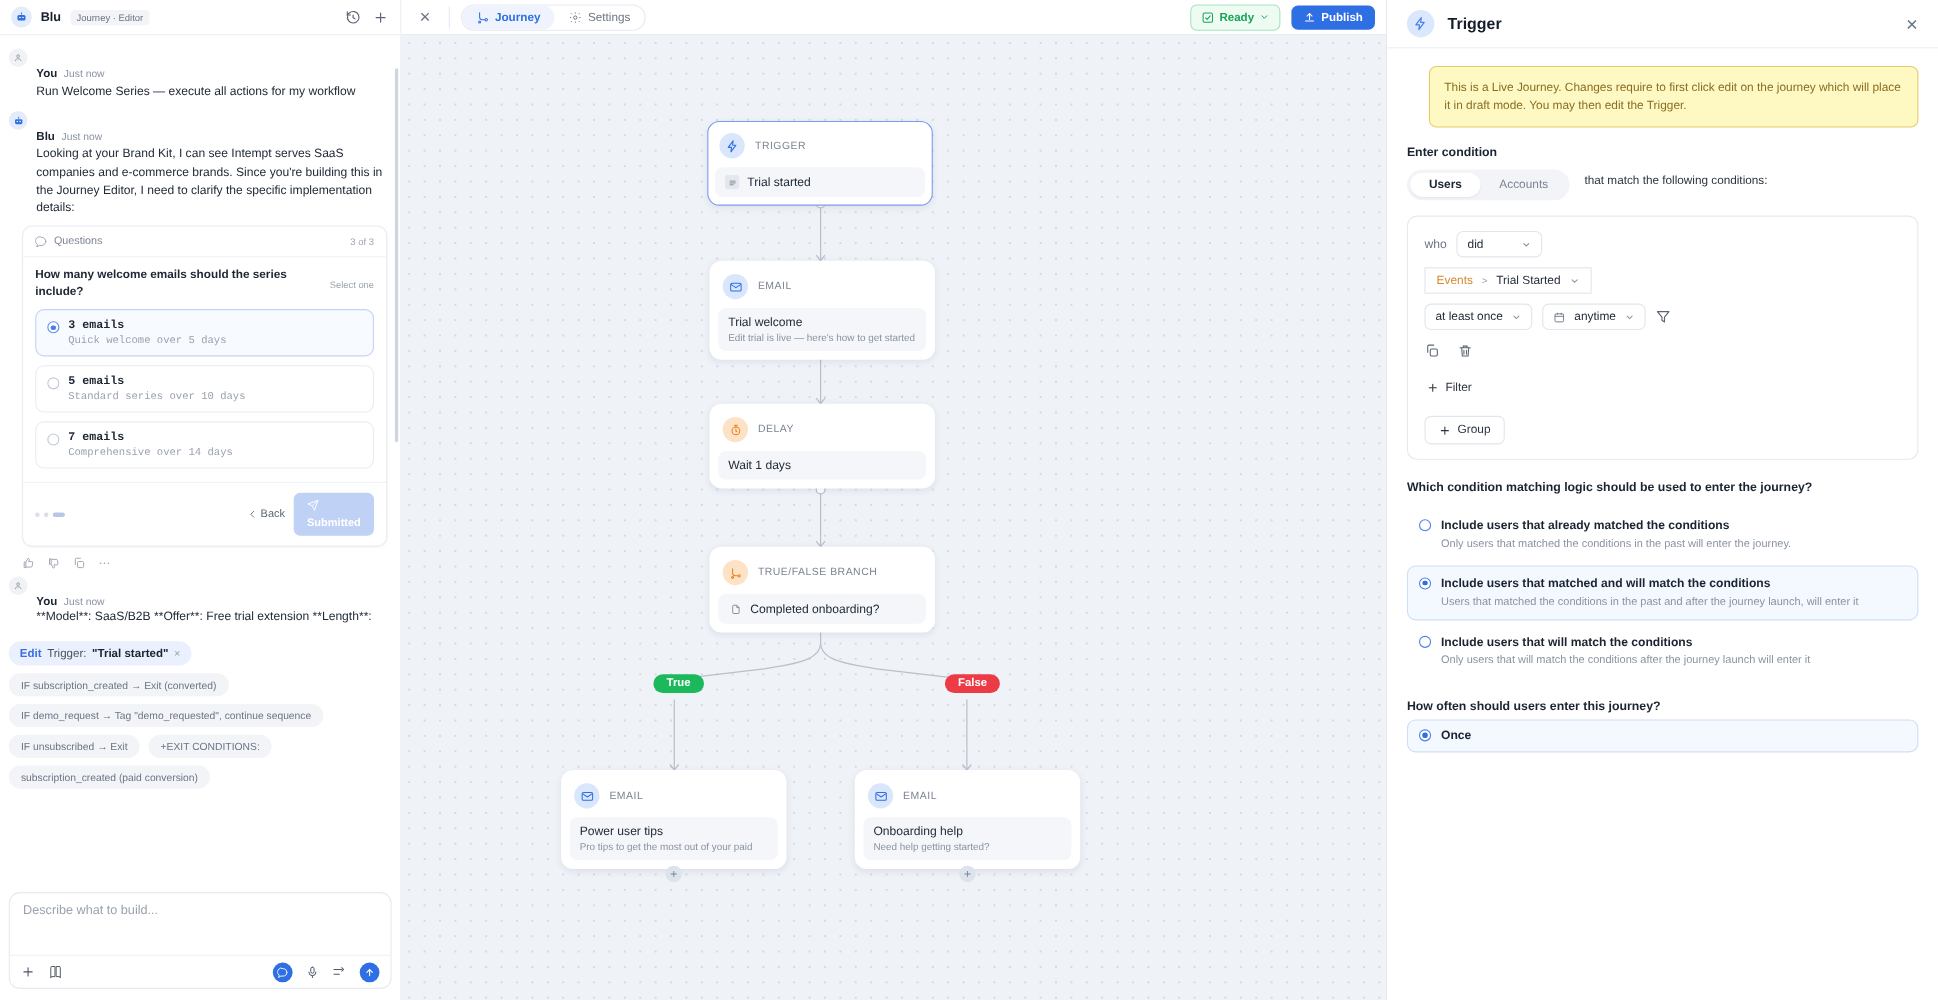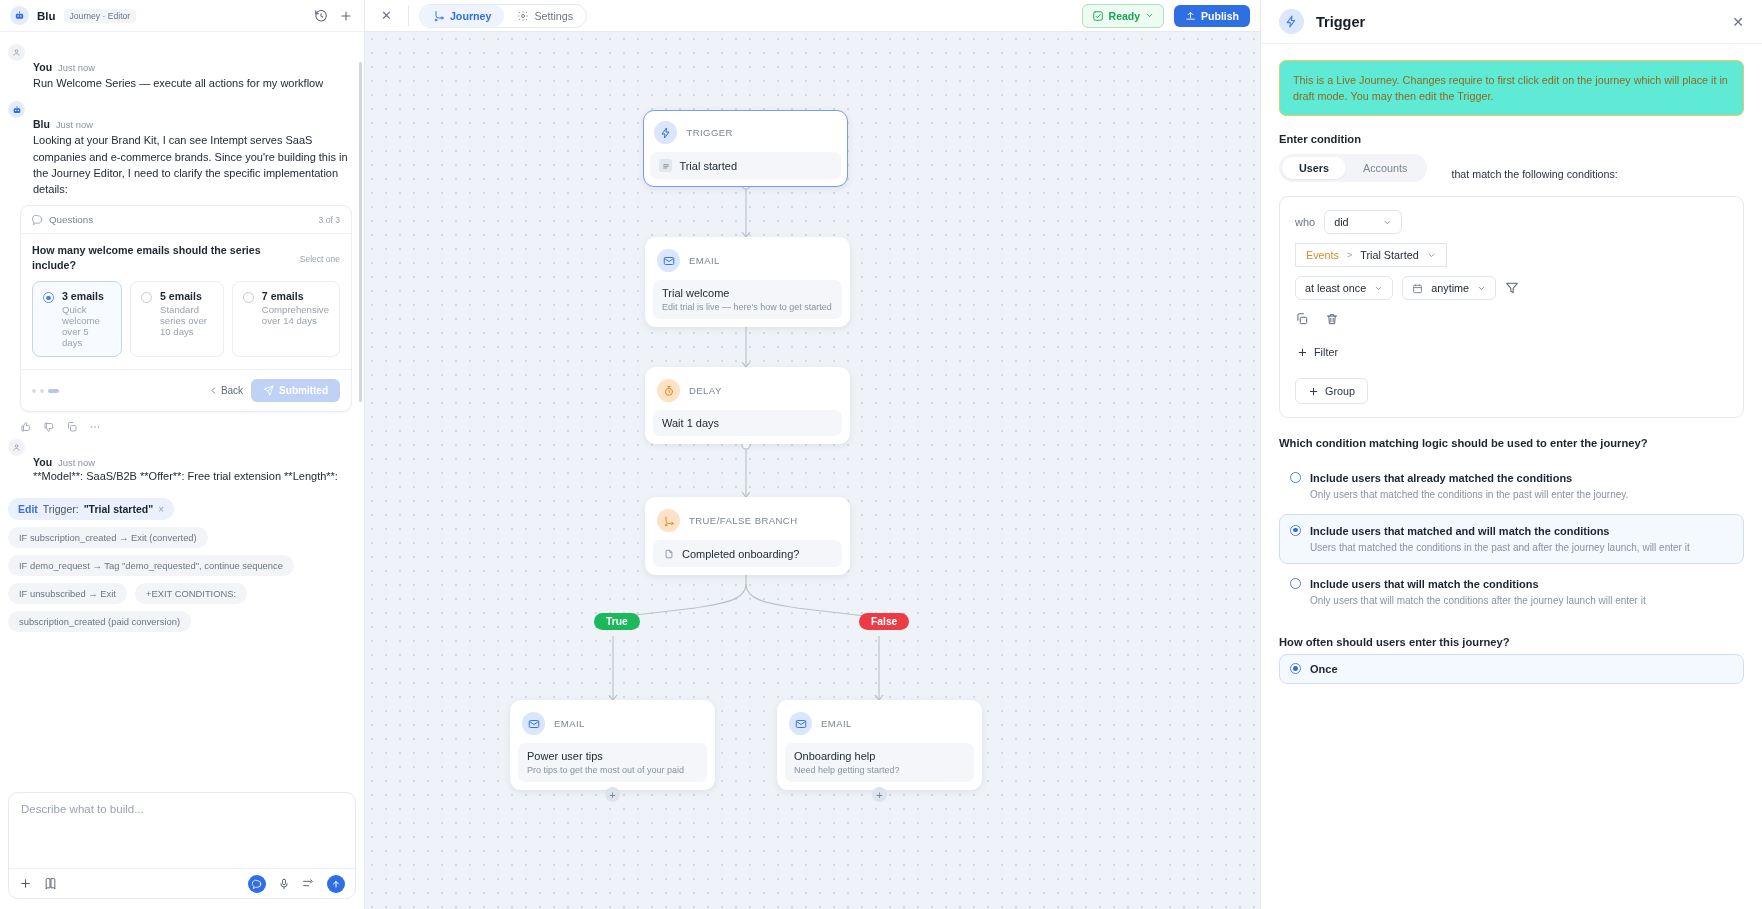--- a/index.html
+++ b/index.html
@@ -65,21 +65,21 @@
   .qcard-head {
     display: flex; align-items: center; gap: 6px;
     padding: 8px 11px; border-bottom: 1px solid #eef1f5;
     font-size: 9.8px; color: #7c8493;
   }
   .qcard-head .cnt { margin-left: auto; font-size: 8.6px; color: #9aa2b0; }
   .qcard-body { padding: 9px 11px 4px; }
   .qrow { display: flex; gap: 8px; align-items: center; }
   .qtext { font-size: 10.7px; font-weight: bold; color: #1d2633; line-height: 15px; flex: 1; }
   .qhint { font-size: 8.5px; color: #9aa2b0; white-space: nowrap; padding-top: 1px; }
-  .opts { margin-top: 8px; display: flex; flex-direction: row; gap: 8px; }
+  .opts { margin-top: 8px; display: flex; flex-direction: column; gap: 8px; font-family: Liberation Mono, monospace; }
   .opt {
     border: 1px solid #e9ecf2; border-radius: 8px;
     padding: 8px 10px; display: flex; gap: 8px; cursor: pointer;
     background: #fff;
   }
   .opt.sel { border-color: #c3d4f6; background: #f7faff; }
   .radio {
     width: 11px; height: 11px; border-radius: 50%;
     border: 1.3px solid #c3cad6; flex: 0 0 11px; margin-top: 2px;
     position: relative; background: #fff;
@@ -99,21 +99,21 @@
   .dot { width: 4px; height: 4px; border-radius: 50%; background: #d9dee7; }
   .dot.wide { width: 11px; border-radius: 3px; background: #b9c6e6; }
   .foot-sp { flex: 1; }
   .backbtn {
     display: flex; align-items: center; gap: 3px; font-size: 10px;
     color: #5d6775; cursor: pointer;
   }
   .submitted {
     display: flex; align-items: flex-start; gap: 5px;
     background: #bfd1f5; color: #fff; font-size: 10px; font-weight: bold;
-    border-radius: 6px; padding: 6px 12px; cursor: pointer;
+    border-radius: 6px; padding: 6px 12px; cursor: pointer; flex-direction: column;
   }
   .react { display: flex; gap: 11px; padding: 9px 0 4px 20px; color: #9aa2b0; }
   .react > span { cursor: pointer; display:flex; }
 
   .msg-clip { font-size: 11px; line-height: 16px; color: #222b38; white-space: nowrap; overflow: hidden; }
 
   
   .chips { padding: 6px 10px 0 8px; display: flex; flex-direction: column; gap: 7px; align-items: flex-start; }
   .chip-edit {
     display: inline-flex; align-items: center; gap: 5px;
@@ -128,21 +128,21 @@
     background: #f2f4f8; border-radius: 13px; padding: 5px 11px;
     font-size: 9.4px; color: #6b7585; white-space: nowrap;
   }
   .chip-row { display: flex; gap: 8px; }
 
   
   .composer {
     margin: 8px 8px 10px 8px;
     border: 1px solid #e6e9ef; border-radius: 10px;
     display: flex; flex-direction: column;
-    flex: 0 0 auto; background: #fff; height: 107px;
+    flex: 0 0 auto; background: #fff; height: 88px;
   }
   .composer-input {
     flex: 1; padding: 10px 12px; font-size: 11.5px; color: #9aa2b0;
   }
   .composer-bar {
     height: 30px; border-top: 1px solid #eef1f5;
     display: flex; align-items: center; padding: 0 10px; gap: 12px;
   }
   .cb-sp { flex: 1; }
   .cicon { color: #4b5563; display: flex; cursor: pointer; }
@@ -241,25 +241,25 @@
     padding: 0 18px; border-bottom: 1px solid #eceff4; flex: 0 0 44px;
   }
   .rp-icon {
     width: 25px; height: 25px; border-radius: 50%; background: #dbe7fc;
     display: flex; align-items: center; justify-content: center;
   }
   .rp-title { font-size: 14.5px; font-weight: bold; color: #151d29; }
   .rp-x { margin-left: auto; color: #6b7585; font-size: 14px; cursor: pointer; }
   .rp-body { flex: 1; padding: 16px 18px 0 18px; overflow: hidden; }
   .warn {
-    border: 1px solid #e8c96a; background: #5eead4; border-radius: 7px;
-    padding: 11px 13px; font-size: 10.8px; line-height: 16px; color: #8a6d23;
+    border: 1px solid #e8c96a; background: #fef9c3; border-radius: 7px;
+    padding: 11px 13px; font-size: 10.8px; line-height: 16px; color: #8a6d23; margin-left: 20px;
   }
   .lbl-strong { font-size: 11.2px; font-weight: bold; color: #1b2431; margin: 17px 0 9px; }
-  .seg2-wrap { display: flex; align-items: flex-end; gap: 24px; }
+  .seg2-wrap { display: flex; align-items: flex-start; gap: 13px; }
   .seg2 {
     display: flex; background: #f2f4f8; border-radius: 16px; padding: 3px;
   }
   .seg2-item {
     font-size: 10.8px; padding: 5px 17px; border-radius: 14px; color: #7c8493; cursor: pointer;
   }
   .seg2-item.on { background: #fff; color: #1b2431; font-weight: bold; box-shadow: 0 1px 2px rgba(20,30,50,.07); }
   .seg2-note { font-size: 10.7px; color: #2b3442; line-height: 15px; padding-top: 3px; }
 
   .condbox {

